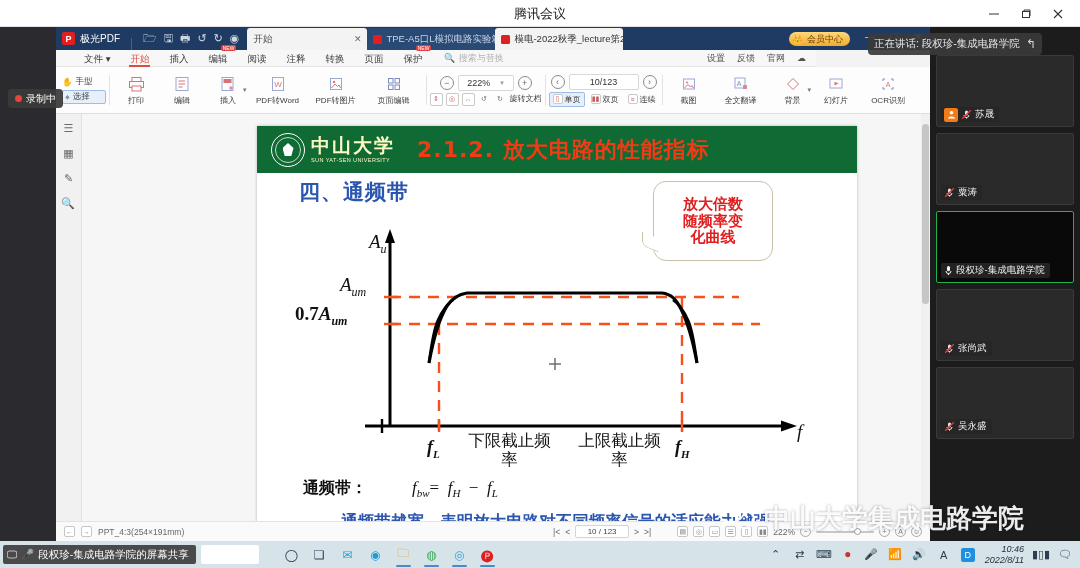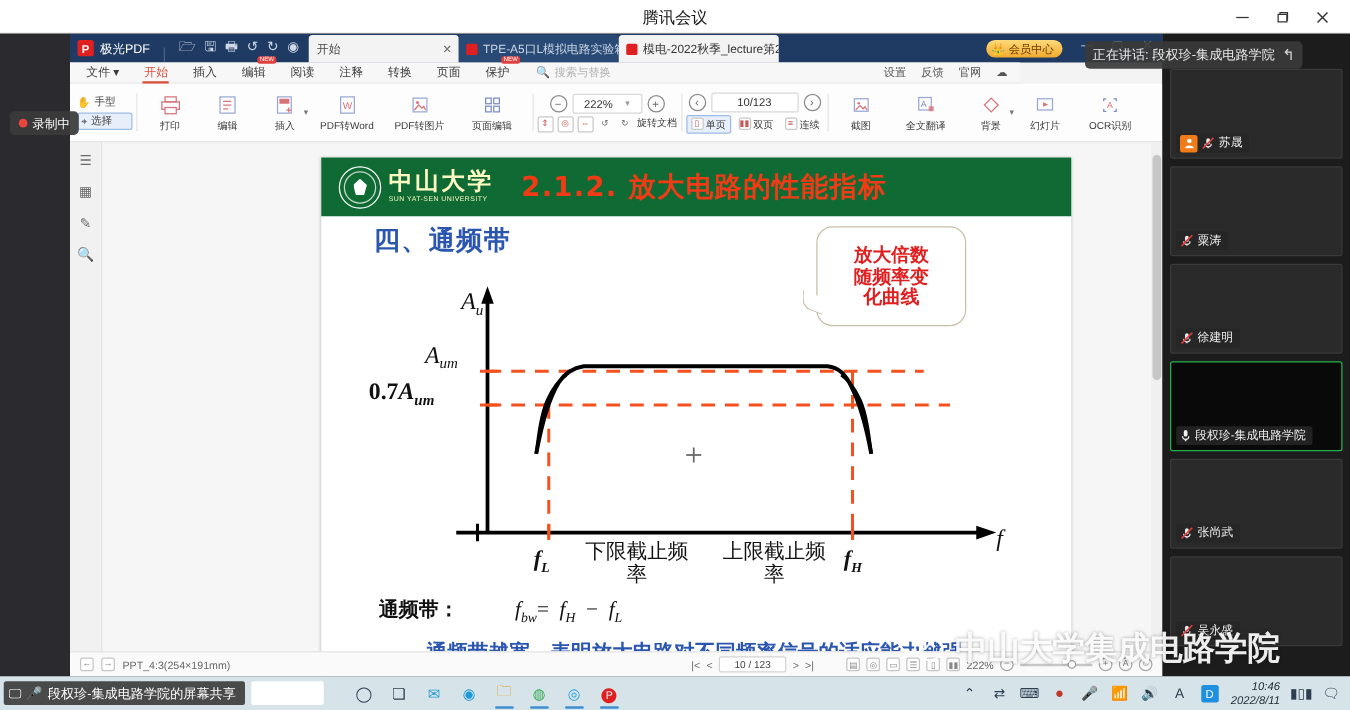--- a/index.html
+++ b/index.html
@@ -81,21 +81,21 @@
     background: linear-gradient(to bottom,#ffd97a,#f0ab2e); color:#6a3b00;
     font-size:9px; border-radius:7px; margin-right:8px; margin-bottom:4px;
   }
   .pdf-winbtns { display:flex; align-items:center; height:23px; margin-bottom:2px; }
   .pdf-winbtn { width:24px;height:20px;display:flex;align-items:center;justify-content:center;color:#cfd9e6;font-size:10px;}
 
   
   .pdf-menurow {
     position:absolute; left:0; top:23px; width:760px; height:17px;
     background:#f7f7f7; border-bottom:1px solid #e6e6e6;
-    display:flex; align-items:center; padding-left:3px; gap:0px;
+    display:flex; align-items:center; padding-left:18px; gap:0px;
   }
   .menu-item { position:relative; font-size:9.5px; color:#3c3c3c; padding:0 10px; line-height:17px;}
   .menu-item.active { color:#d94f3d; }
   .menu-item.active:after {
     content:""; position:absolute; left:9px; right:9px; bottom:0; height:1.5px; background:#d94f3d;
   }
   .badge-new {
     position:absolute; top:-5px; right:1px; background:#e04040; color:#fff;
     font-size:5px; line-height:6px; padding:0 2px; border-radius:2px;
   }
@@ -740,34 +740,20 @@
                 <rect x="4" y="1.5" width="3" height="5" rx="1.5" fill="#e6e6e6"></rect>
                 <path d="M3,6 a2.5,2.5 0 0 0 5,0" fill="none" stroke="#e6e6e6" stroke-width="1"></path>
                 <line x1="5.5" y1="8.3" x2="5.5" y2="9.6" stroke="#e6e6e6" stroke-width="1"></line>
                 <line x1="1.2" y1="9.8" x2="9.8" y2="1.2" stroke="#e23b3b" stroke-width="1.4"></line>
               </svg>
           </span>
           <span>粟涛</span>
         </span>
       </div>
 
-      <div class="tile">
-        <span class="avatar"><span class="av-car"></span></span>
-        <span class="namechip">
-          <span class="mic-off">
-            <svg width="11" height="11" viewBox="0 0 11 11">
-                <rect x="4" y="1.5" width="3" height="5" rx="1.5" fill="#e6e6e6"></rect>
-                <path d="M3,6 a2.5,2.5 0 0 0 5,0" fill="none" stroke="#e6e6e6" stroke-width="1"></path>
-                <line x1="5.5" y1="8.3" x2="5.5" y2="9.6" stroke="#e6e6e6" stroke-width="1"></line>
-                <line x1="1.2" y1="9.8" x2="9.8" y2="1.2" stroke="#e23b3b" stroke-width="1.4"></line>
-              </svg>
-          </span>
-          <span>徐建明</span>
-        </span>
-      </div>
 
       <div class="tile active">
         <span class="namechip">
           <span class="mic-on">
             <svg width="9" height="11" viewBox="0 0 9 11">
                 <rect x="3" y="1" width="3" height="5.2" rx="1.5" fill="#f2f2f2"></rect>
                 <path d="M2,6 a2.5,2.5 0 0 0 5,0" fill="none" stroke="#f2f2f2" stroke-width="1"></path>
                 <line x1="4.5" y1="8.2" x2="4.5" y2="10" stroke="#f2f2f2" stroke-width="1.2"></line>
               </svg>
           </span>

